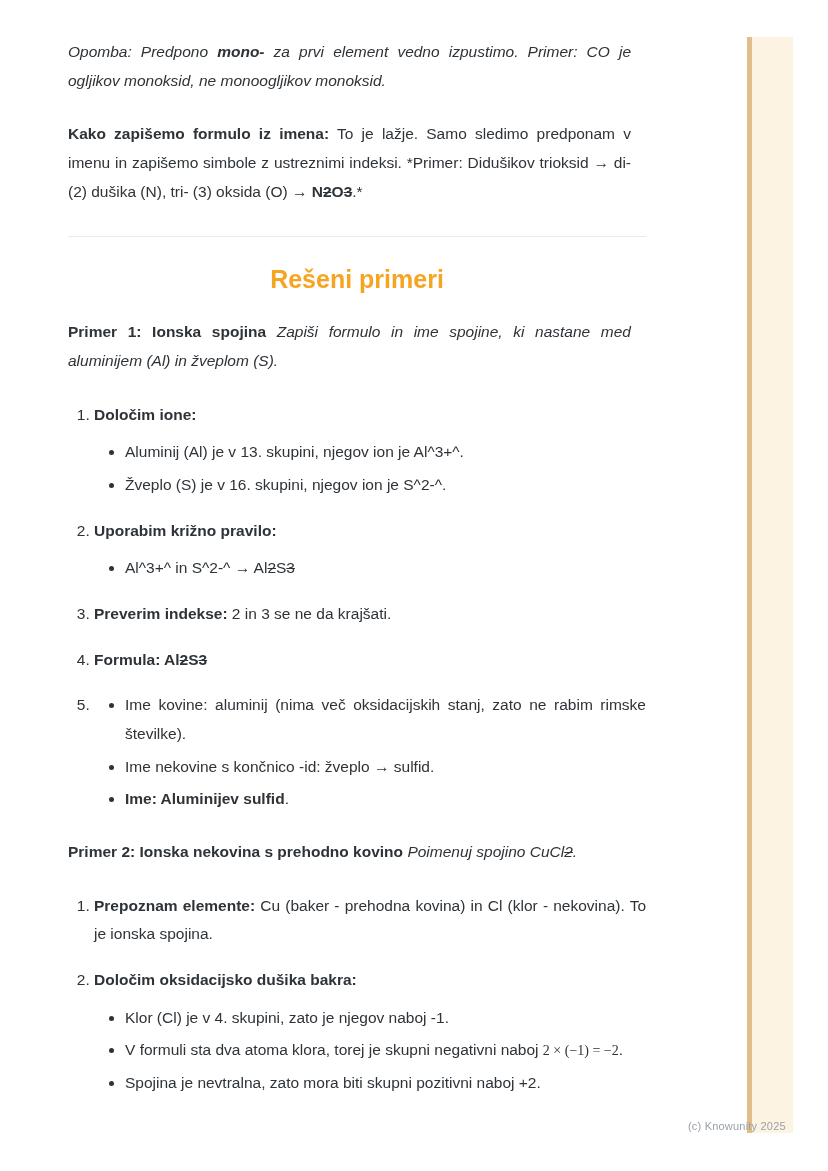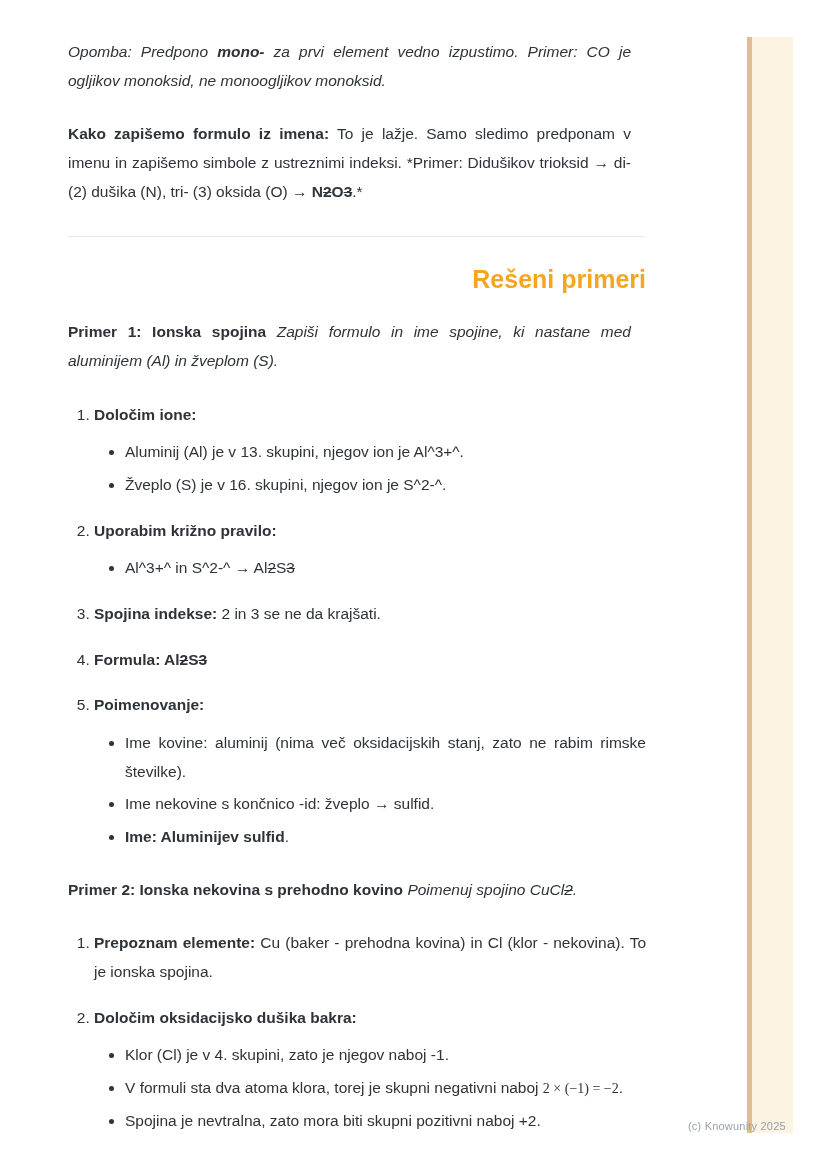--- a/index.html
+++ b/index.html
@@ -31,21 +31,21 @@
     border: none;
     border-top: 1px solid #e8e9eb;
     margin: 30px 0 0 0;
     height: 0;
   }
   h2.section-heading {
     color: var(--accent, #f6a522);
     font-size: 25px;
     font-weight: bold;
     margin: 27px 0 24px 0;
-    text-align: right;
+    text-align: center;
     line-height: 1.2;
   }
   ol.numbered-list {
     margin: 0 0 24px 0;
     padding-left: 26px;
   }
   ol.numbered-list > li {
     margin-bottom: 17px;
     text-align: justify;
   }
@@ -110,27 +110,26 @@
           <li><span>Žveplo (S) je v 16. skupini, njegov ion je S^2-^.</span></li>
         </ul>
       </li>
       <li>
         <div><span class="b">Uporabim križno pravilo:</span></div>
         <ul class="bullet-list">
           <li><span>Al^3+^ in S^2-^ → Al</span><span class="st">2</span><span>S</span><span class="st">3</span></li>
         </ul>
       </li>
       <li>
-        <div><span class="b">Spojina indekse:</span><span> 2 in 3 se ne da krajšati.</span></div>
+        <div><span class="b">Preverim indekse:</span><span> 2 in 3 se ne da krajšati.</span></div>
       </li>
       <li>
         <div><span class="b">Formula: Al</span><span class="b st">2</span><span class="b">S</span><span class="b st">3</span></div>
       </li>
       <li>
-        <div><span class="b">Poimenovanje:</span></div>
         <ul class="bullet-list">
           <li><span>Ime kovine: aluminij (nima več oksidacijskih stanj, zato ne rabim rimske številke).</span></li>
           <li><span>Ime nekovine s končnico -id: žveplo → sulfid.</span></li>
           <li><span class="b">Ime: Aluminijev sulfid</span><span>.</span></li>
         </ul>
       </li>
     </ol>
     <p><span class="b">Primer 2: Ionska nekovina s prehodno kovino</span><span> </span><span class="i">Poimenuj spojino CuCl</span><span class="i st">2</span><span class="i">.</span></p>
     <ol class="numbered-list">
       <li>

